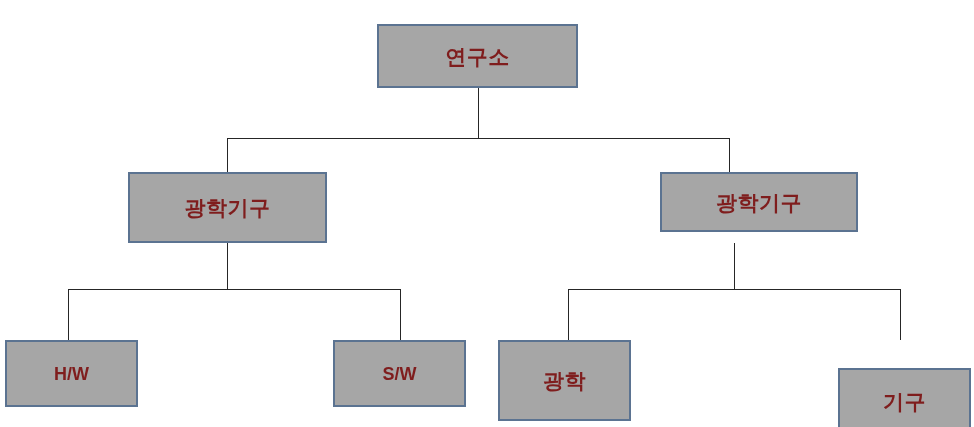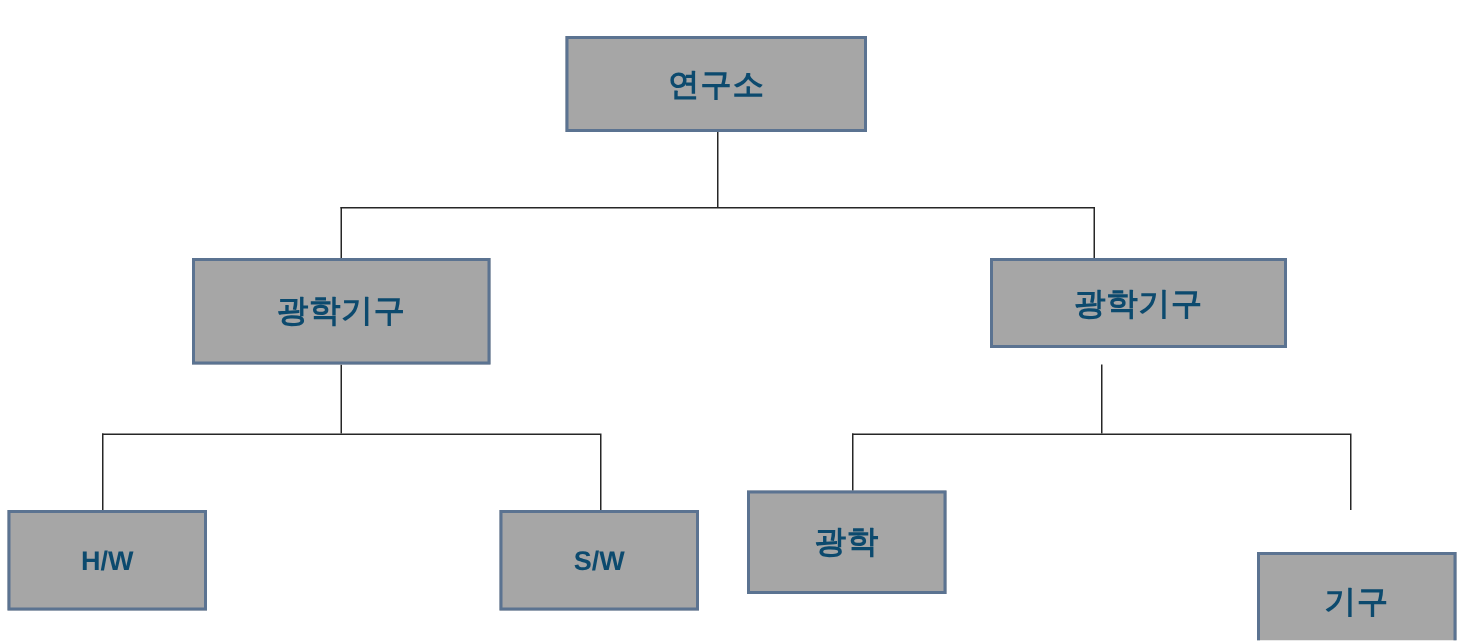--- a/index.html
+++ b/index.html
@@ -20,21 +20,21 @@
     box-sizing: border-box;
     background: #a6a6a6;
     border: 2px solid #5b7391;
     display: flex;
     align-items: center;
     justify-content: center;
   }
   .node-label {
     font-size: 21px;
     font-weight: bold;
-    color: #0c4a6e;
+    color: #7f1d1d;
     letter-spacing: 0.5px;
     line-height: 1;
     white-space: nowrap;
     user-select: none;
   }
   .node-label.latin {
     font-size: 18px;
     letter-spacing: 0px;
   }
   .connector {
@@ -77,21 +77,21 @@
   </div>
 
   <div class="node" style="left:5px; top:340px; width:133px; height:67px;">
     <span class="node-label latin">H/W</span>
   </div>
 
   <div class="node" style="left:333px; top:340px; width:133px; height:67px;">
     <span class="node-label latin">S/W</span>
   </div>
 
-  <div class="node" style="left:498px; top:327px; width:133px; height:69px;">
+  <div class="node" style="left:498px; top:340px; width:133px; height:81px;">
     <span class="node-label">광학</span>
   </div>
 
   <div class="node" style="left:838px; top:340px; width:133px; height:67px;margin-top:28px;">
     <span class="node-label">기구</span>
   </div>
 
 </div>
 
 </body></html>

